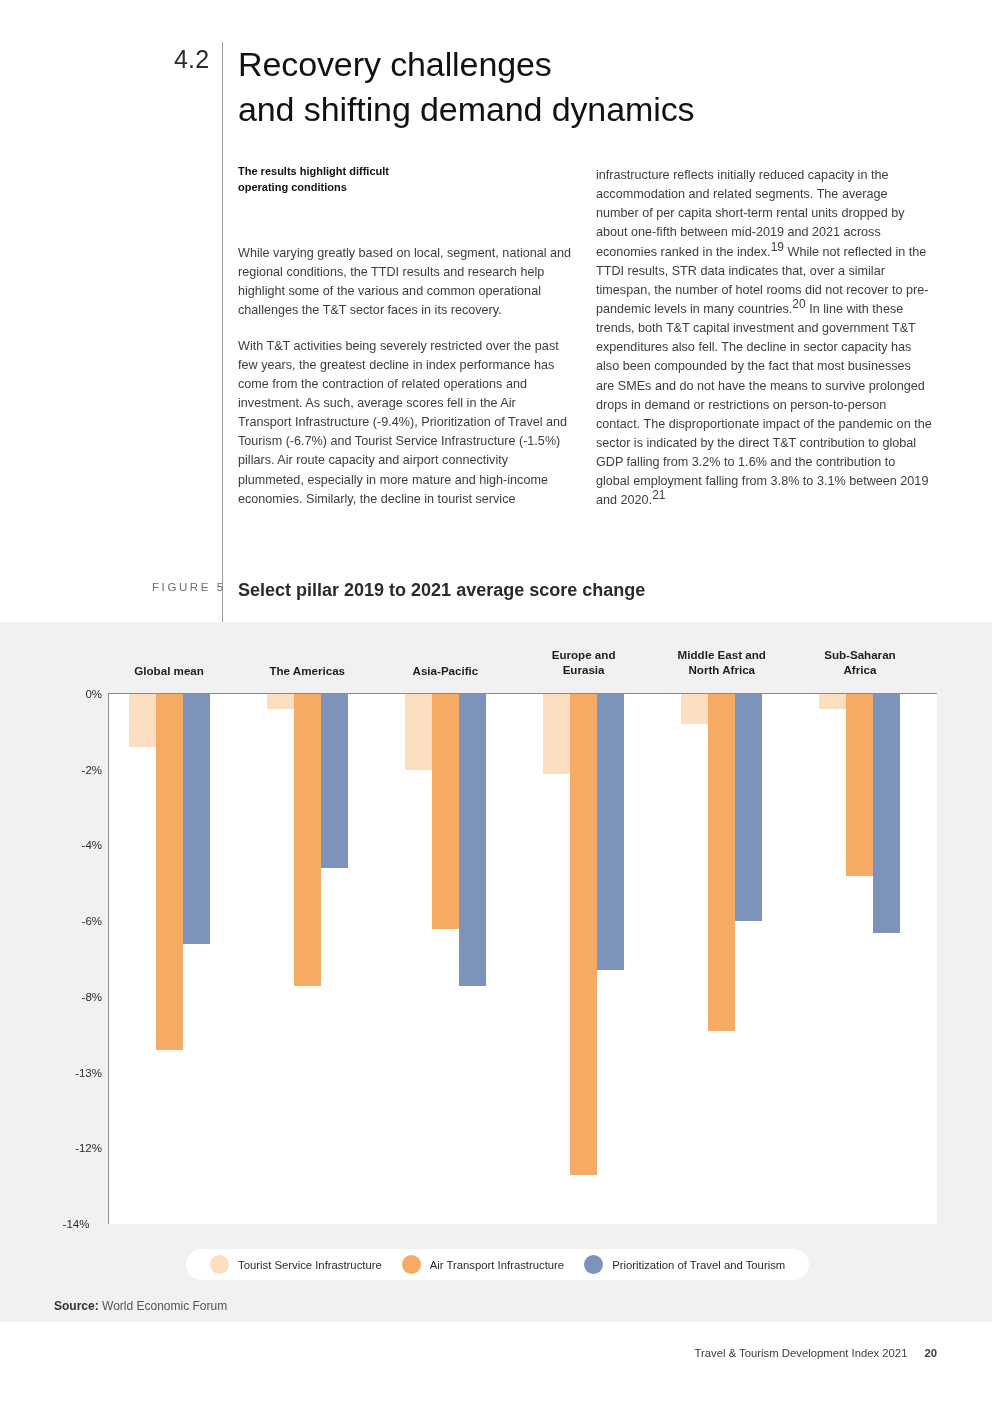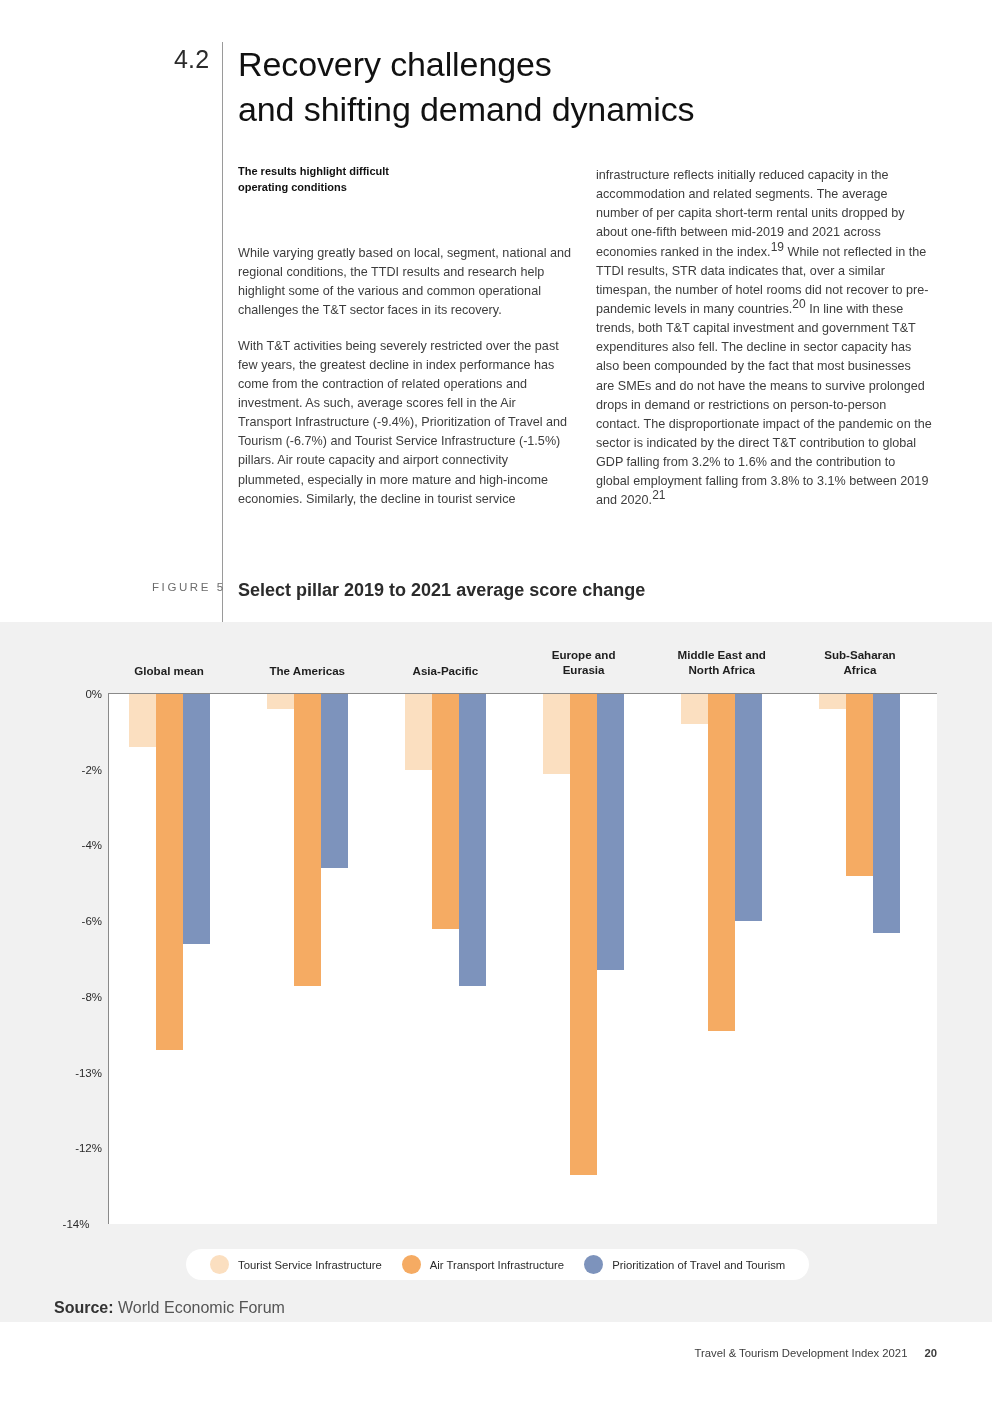--- a/index.html
+++ b/index.html
@@ -193,21 +193,21 @@
     font-size: 11.3px;
     color: #2b2b2b;
     white-space: nowrap;
   }
 
   
   .source {
     position: absolute;
     left: 54px;
     top: 1299px;
-    font-size: 16px;
+    font-size: 12px;
     color: #555555;
   }
   .source b { color: #333333; font-weight: 700; }
 
   .footer-right {
     position: absolute;
     right: 55px;
     top: 1347px;
     font-size: 11.3px;
     color: #3d3d3d;

